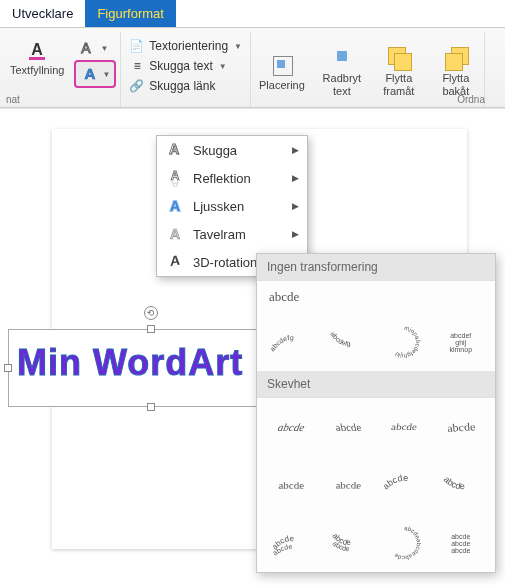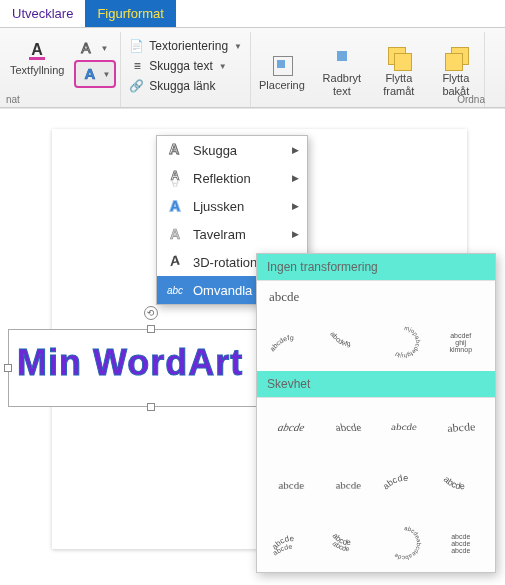--- a/index.html
+++ b/index.html
@@ -1,19 +1,19 @@
 <!DOCTYPE html>
 <html><head>
 <meta charset="utf-8">
 <style>
   * { box-sizing: border-box; margin: 0; padding: 0; font-family: -apple-system, "Segoe UI", Arial, sans-serif; }
   body { width: 505px; height: 585px; background: #fff; overflow: hidden; position: relative; font-size: 12px; }
 
   .tabstrip { display: flex; background: #fff; border-bottom: 1px solid #ccc; }
-  .tab { padding: 6px 12px; font-size: 13px; color: #4c1d95; cursor: pointer; }
+  .tab { padding: 6px 12px; font-size: 13px; color: #0f172a; cursor: pointer; }
   .tab.active { background: #1a6fc4; color: #fde047; }
 
   .ribbon { display: flex; background: linear-gradient(#f9f9f9,#f0f0f0); border-bottom: 1px solid #ccc; height: 80px; padding: 4px 2px 0; position: relative; }
   .group { display: flex; flex-direction: column; align-items: center; padding: 0 4px; border-right: 1px solid #ddd; }
   .group:last-child { border-right: none; }
   .stackbtn { display: flex; flex-direction: column; align-items: center; padding: 2px 4px; font-size: 11px; color: #444; min-width: 48px; }
   .stackbtn .ico { width: 24px; height: 24px; display: flex; align-items: center; justify-content: center; margin-bottom: 2px; }
   .smallrow { display: flex; align-items: center; gap: 4px; font-size: 12px; color: #333; padding: 2px 4px; }
   .smallrow .ico { width: 16px; height: 16px; display: flex; align-items: center; justify-content: center; }
   .chev { font-size: 8px; color: #666; margin-left: 2px; }
@@ -28,21 +28,21 @@
   .page { position: absolute; left: 52px; top: 20px; width: 415px; height: 420px; background: #fff; box-shadow: 0 1px 4px rgba(0,0,0,0.2); }
 
   .dropdown { position: absolute; left: 104px; top: 6px; width: 152px; background: #fff; border: 1px solid #bdbdbd; box-shadow: 2px 3px 8px rgba(0,0,0,0.25); z-index: 20; }
   .dropdown .item { display: flex; align-items: center; gap: 8px; padding: 5px 8px; font-size: 13px; color: #333; }
   .dropdown .item .glyph { width: 20px; height: 18px; display: flex; align-items: center; justify-content: center; }
   .dropdown .item .arrow { margin-left: auto; font-size: 9px; color: #555; }
   .dropdown .item.hover { background: #3d87d6; color: #fff; }
   .dropdown .item.hover .arrow { color: #fff; }
 
   .submenu { position: absolute; left: 256px; top: 144px; width: 240px; background: #fdfdfd; border: 1px solid #c7c7c7; box-shadow: 2px 3px 10px rgba(0,0,0,0.25); z-index: 30; }
-  .submenu .header { background: #5eead4; padding: 6px 10px; font-size: 12px; color: #666; border-bottom: 1px solid #e0e0e0; }
+  .submenu .header { background: #e5e5e5; padding: 6px 10px; font-size: 12px; color: #666; border-bottom: 1px solid #e0e0e0; }
   .submenu .row { display: grid; grid-template-columns: repeat(4,1fr); gap: 4px; padding: 8px; }
   .submenu .cell { height: 42px; display: flex; align-items: center; justify-content: center; font-size: 11px; color: #555; font-family: Georgia, serif; }
   .submenu .sample { padding: 8px 12px; font-size: 13px; color: #555; font-family: Georgia, serif; }
 
   .wordart-box { position: absolute; left: -44px; top: 200px; width: 285px; height: 78px; border: 1px solid #aaa; background: #fff; }
   .wordart-text { font-size: 36px; font-weight: bold; font-family: Arial, sans-serif; color: #6d28d9; -webkit-text-stroke: 1px #2563b0; padding: 12px 8px; white-space: nowrap; letter-spacing: 1px; }
   .handle { position: absolute; width: 8px; height: 8px; background: #fff; border: 1px solid #888; }
   .handle.tm { top:-5px; left:50%; transform:translateX(-50%); }
   .handle.bm { bottom:-5px; left:50%; transform:translateX(-50%); }
   .handle.ml { left:-5px; top:50%; transform:translateY(-50%); }
@@ -200,25 +200,20 @@
       </div>
       <div class="item">
         <span class="glyph">
             <svg width="18" height="18">
               <text x="9" y="14" text-anchor="middle" font-size="14" fill="#444" font-weight="bold" transform="skewY(-10)">A</text>
             </svg>
           </span>
         <span>3D-rotation</span>
         <span class="arrow">▶</span>
       </div>
-      <div class="item hover">
-        <span class="glyph" style="font-size:10px;font-style:italic;color:#fff;">abc</span>
-        <span>Omvandla</span>
-        <span class="arrow">▶</span>
-      </div>
     </div>
 
     <div class="wordart-box">
       <div class="rotate">⟲</div>
       <div class="handle tm"></div>
       <div class="handle bm"></div>
       <div class="handle ml"></div>
       <div class="wordart-text">Min WordArt</div>
     </div>
   </div>

